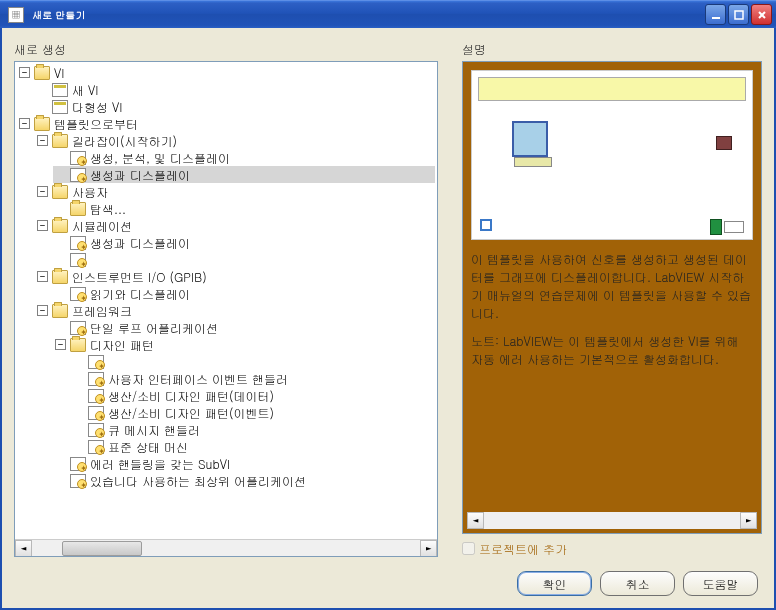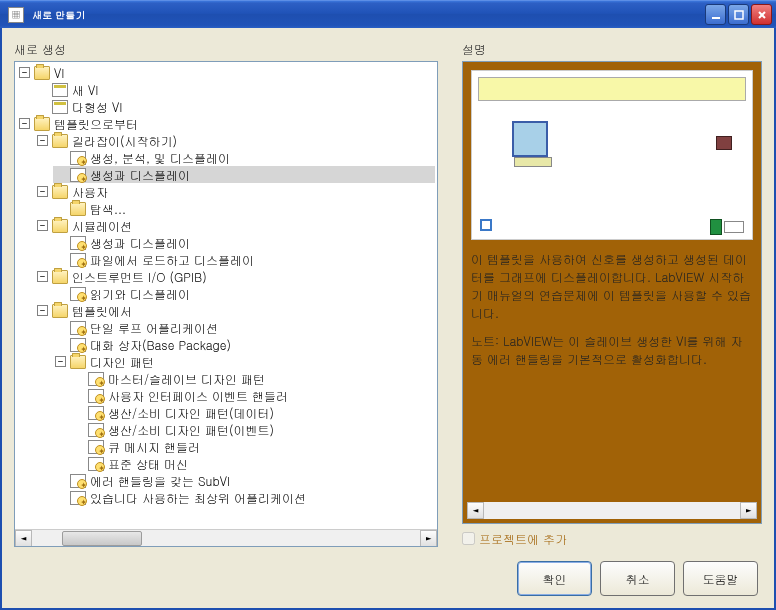--- a/index.html
+++ b/index.html
@@ -176,23 +176,23 @@
 
 .checkbox-row { margin-top: 6px; display: flex; align-items: center; gap: 4px; }
 .checkbox-row input { width: 13px; height: 13px; }
 .checkbox-row label { color: #a16207; }
 
 .button-row {
   display: flex; justify-content: flex-end; gap: 8px;
   margin-top: 14px; padding: 0 4px;
 }
 .dlg-button {
-  min-width: 75px; height: 35px;
+  min-width: 75px; height: 25px;
   background: linear-gradient(to bottom, #fdfdfd, #ece9d8);
-  border: 1px solid #707070; border-radius: 4px;
+  border: 1px solid #707070; border-radius: 9px;
   cursor: pointer; padding: 0 12px;
 }
 .dlg-button.default {
   border: 1px solid #3a6ea5;
   box-shadow: inset 0 0 0 1px #89ade4;
 }
 </style>
 </head>
 <body>
 
@@ -310,21 +310,20 @@
                         <span class="expander none"></span>
                         <span class="node-icon icon-template"></span>
                         <span class="node-label">생성과 디스플레이</span>
                       </div>
                       <ul></ul>
                     </li>
                     <li>
                       <div class="tree-row">
                         <span class="expander none"></span>
                         <span class="node-icon icon-template"></span>
-                        <span class="node-label">파일에서 로드하고 디스플레이</span>
                       </div>
                       <ul></ul>
                     </li>
                   </ul>
                 </li>
                 <li>
                   <div class="tree-row">
                     <span class="expander">−</span>
                     <span class="node-icon icon-folder"></span>
                     <span class="node-label">인스트루먼트 I/O (GPIB)</span>
@@ -337,51 +336,42 @@
                         <span class="node-label">읽기와 디스플레이</span>
                       </div>
                       <ul></ul>
                     </li>
                   </ul>
                 </li>
                 <li>
                   <div class="tree-row">
                     <span class="expander">−</span>
                     <span class="node-icon icon-folder"></span>
-                    <span class="node-label">템플릿에서</span>
+                    <span class="node-label">프레임워크</span>
                   </div>
                   <ul>
                     <li>
                       <div class="tree-row">
                         <span class="expander none"></span>
                         <span class="node-icon icon-template"></span>
                         <span class="node-label">단일 루프 어플리케이션</span>
-                      </div>
-                      <ul></ul>
-                    </li>
-                    <li>
-                      <div class="tree-row">
-                        <span class="expander none"></span>
-                        <span class="node-icon icon-template"></span>
-                        <span class="node-label">대화 상자(Base Package)</span>
                       </div>
                       <ul></ul>
                     </li>
                     <li>
                       <div class="tree-row">
                         <span class="expander">−</span>
                         <span class="node-icon icon-folder"></span>
                         <span class="node-label">디자인 패턴</span>
                       </div>
                       <ul>
                         <li>
                           <div class="tree-row">
                             <span class="expander none"></span>
                             <span class="node-icon icon-template"></span>
-                            <span class="node-label">마스터/슬레이브 디자인 패턴</span>
                           </div>
                           <ul></ul>
                         </li>
                         <li>
                           <div class="tree-row">
                             <span class="expander none"></span>
                             <span class="node-icon icon-template"></span>
                             <span class="node-label">사용자 인터페이스 이벤트 핸들러</span>
                           </div>
                           <ul></ul>
@@ -455,21 +445,21 @@
       <div class="description-box">
         <div class="preview-area">
           <div class="preview-header"></div>
           <div class="preview-block-1"></div>
           <div class="preview-block-2"></div>
           <div class="preview-block-3"></div>
           <div class="preview-block-4"></div>
         </div>
         <div class="desc-text">
           <p>이 템플릿을 사용하여 신호를 생성하고 생성된 데이터를 그래프에 디스플레이합니다. LabVIEW 시작하기 매뉴얼의 연습문제에 이 템플릿을 사용할 수 있습니다.</p>
-          <p>노트: LabVIEW는 이 슬레이브 생성한 VI를 위해 자동 에러 핸들링을 기본적으로 활성화합니다.</p>
+          <p>노트: LabVIEW는 이 템플릿에서 생성한 VI를 위해 자동 에러 사용하는 기본적으로 활성화합니다.</p>
         </div>
         <div class="desc-hscroll">
           <div class="arrow">◄</div>
           <div class="track"></div>
           <div class="arrow">►</div>
         </div>
       </div>
       <div class="checkbox-row">
         <input type="checkbox" disabled="" style="">
         <label>프로젝트에 추가</label>

